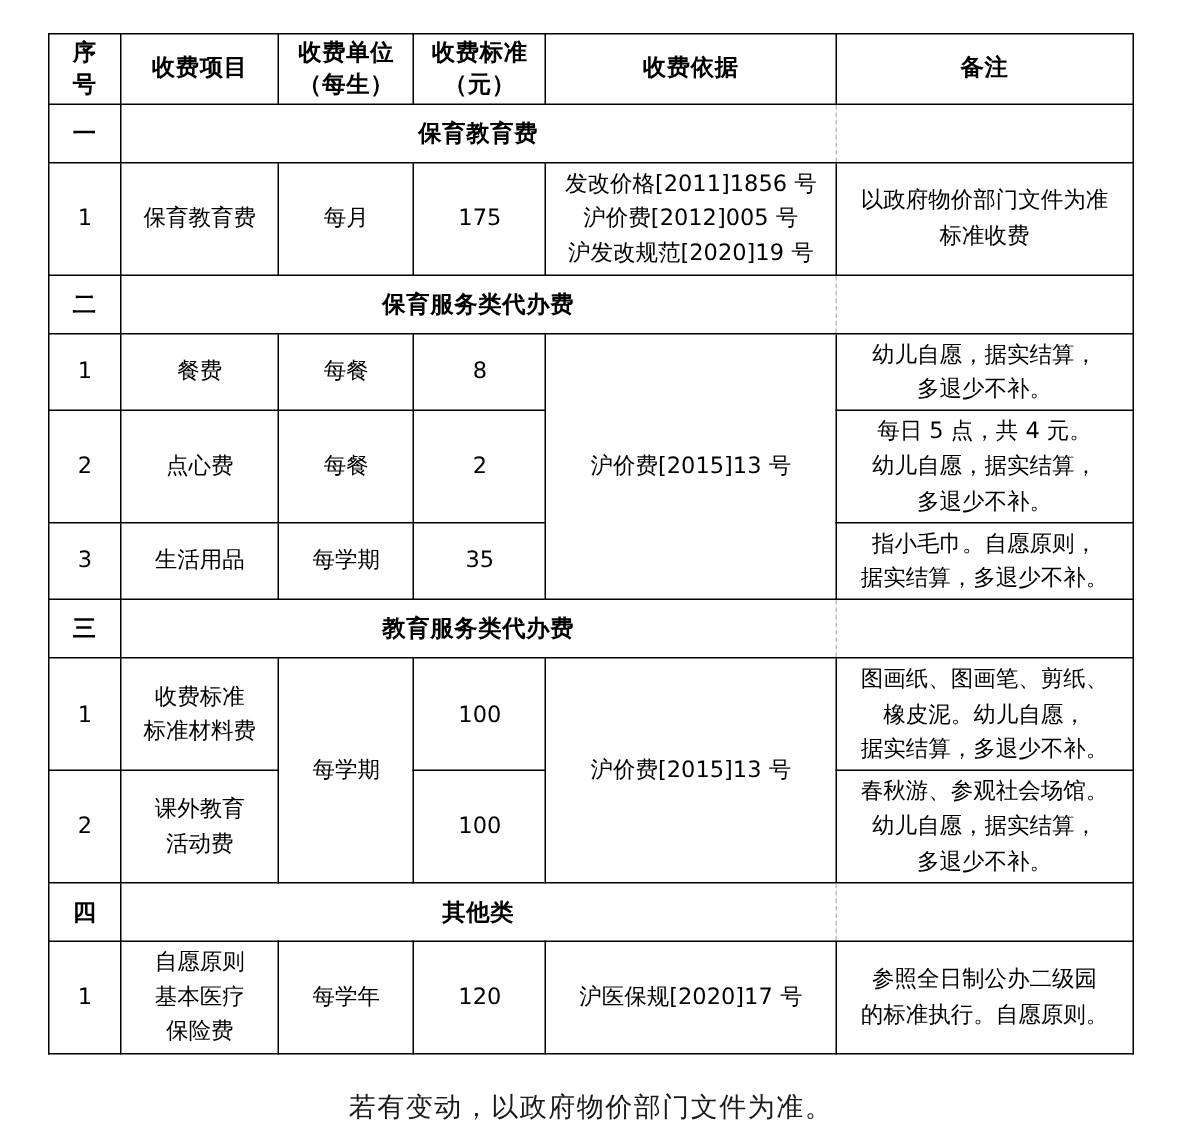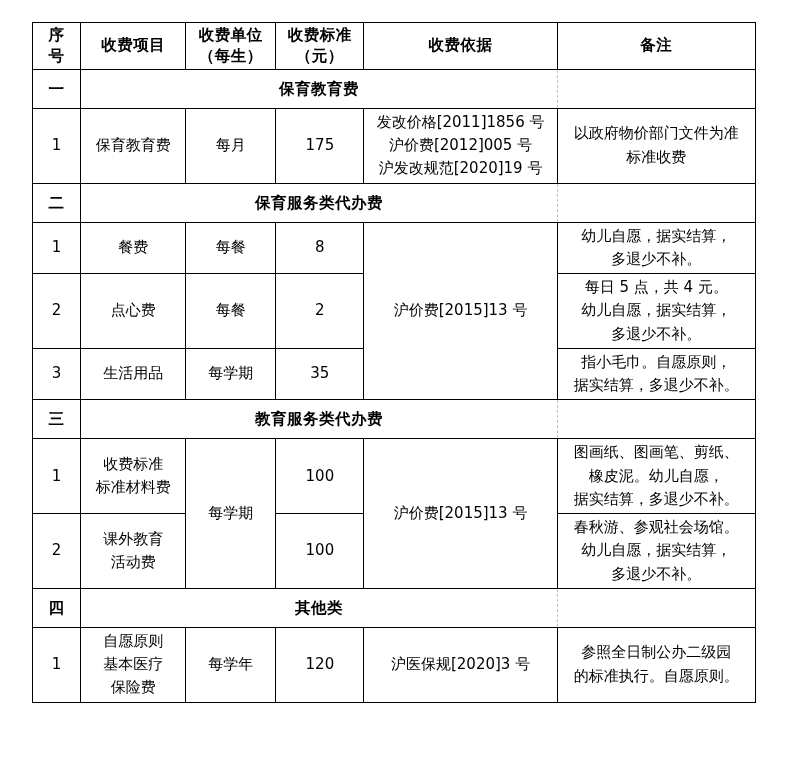--- a/index.html
+++ b/index.html
@@ -243,24 +243,25 @@
 
       <tr>
         <td class="c-seq">1</td>
         <td class="c-item multi">
           <span class="ln">自愿原则</span>
           <span class="ln">基本医疗</span>
           <span class="ln">保险费</span>
         </td>
         <td class="c-unit">每学年</td>
         <td class="c-std">120</td>
-        <td class="c-basis">沪医保规[2020]3 号</td>
+        <td class="c-basis">沪医保规[2020]17 号</td>
         <td class="c-note multi">
           <span class="ln">参照全日制公办二级园</span>
           <span class="ln">的标准执行。自愿原则。</span>
         </td>
       </tr>
 
     </tbody>
   </table>
 
+  <div class="footer-note">若有变动，以政府物价部门文件为准。</div>
 
 </div>
 
 </body></html>

